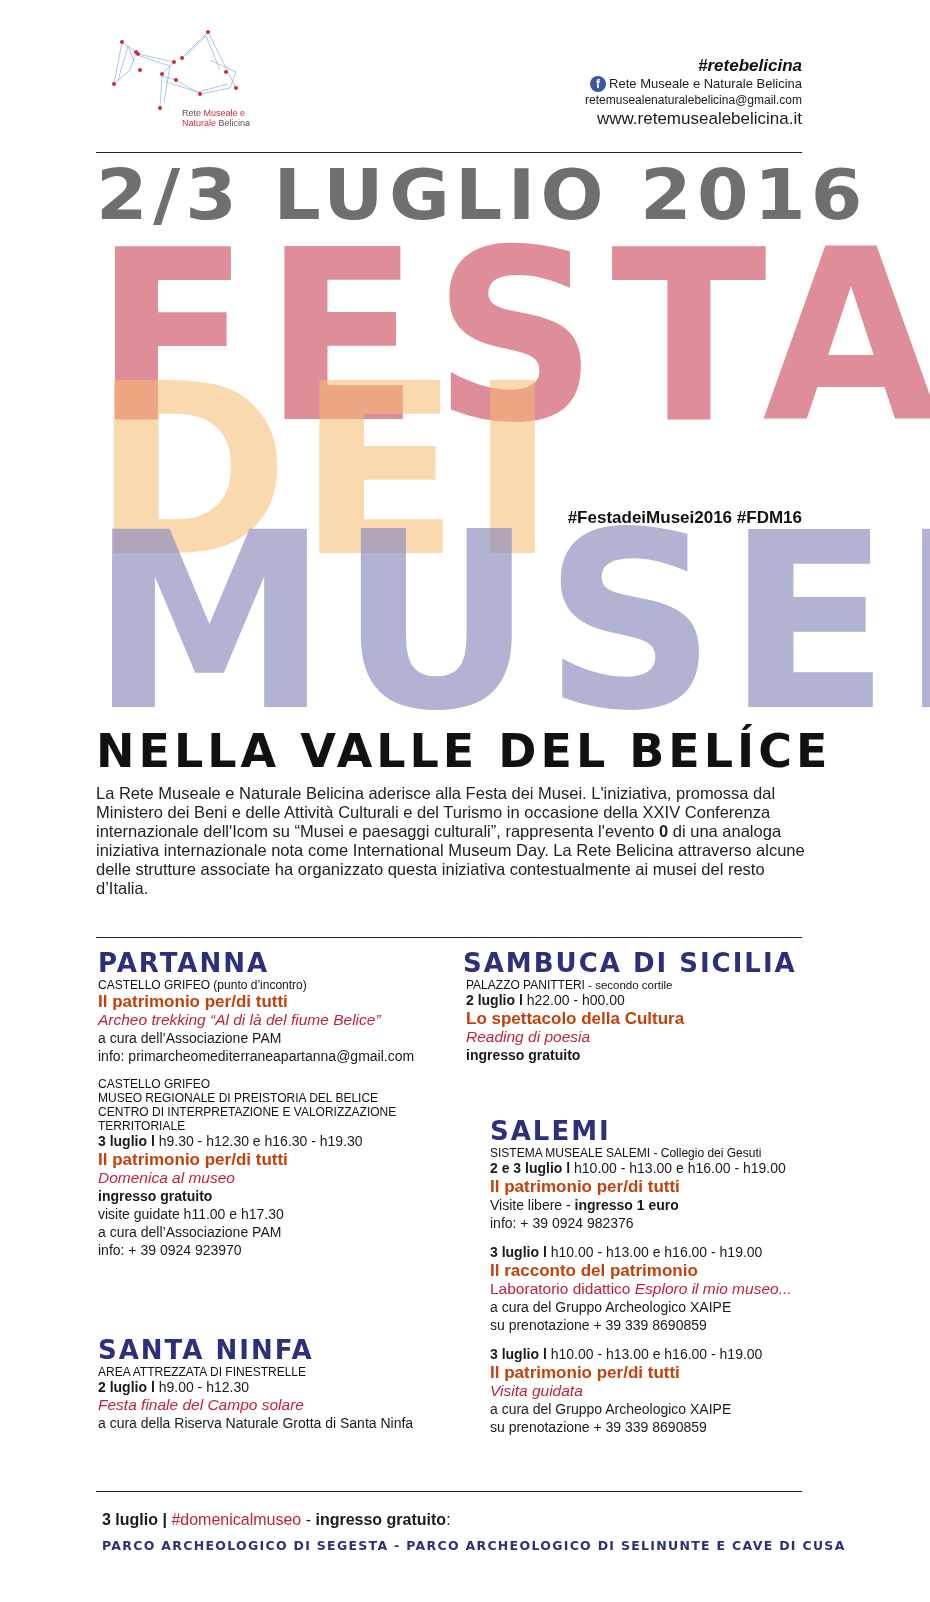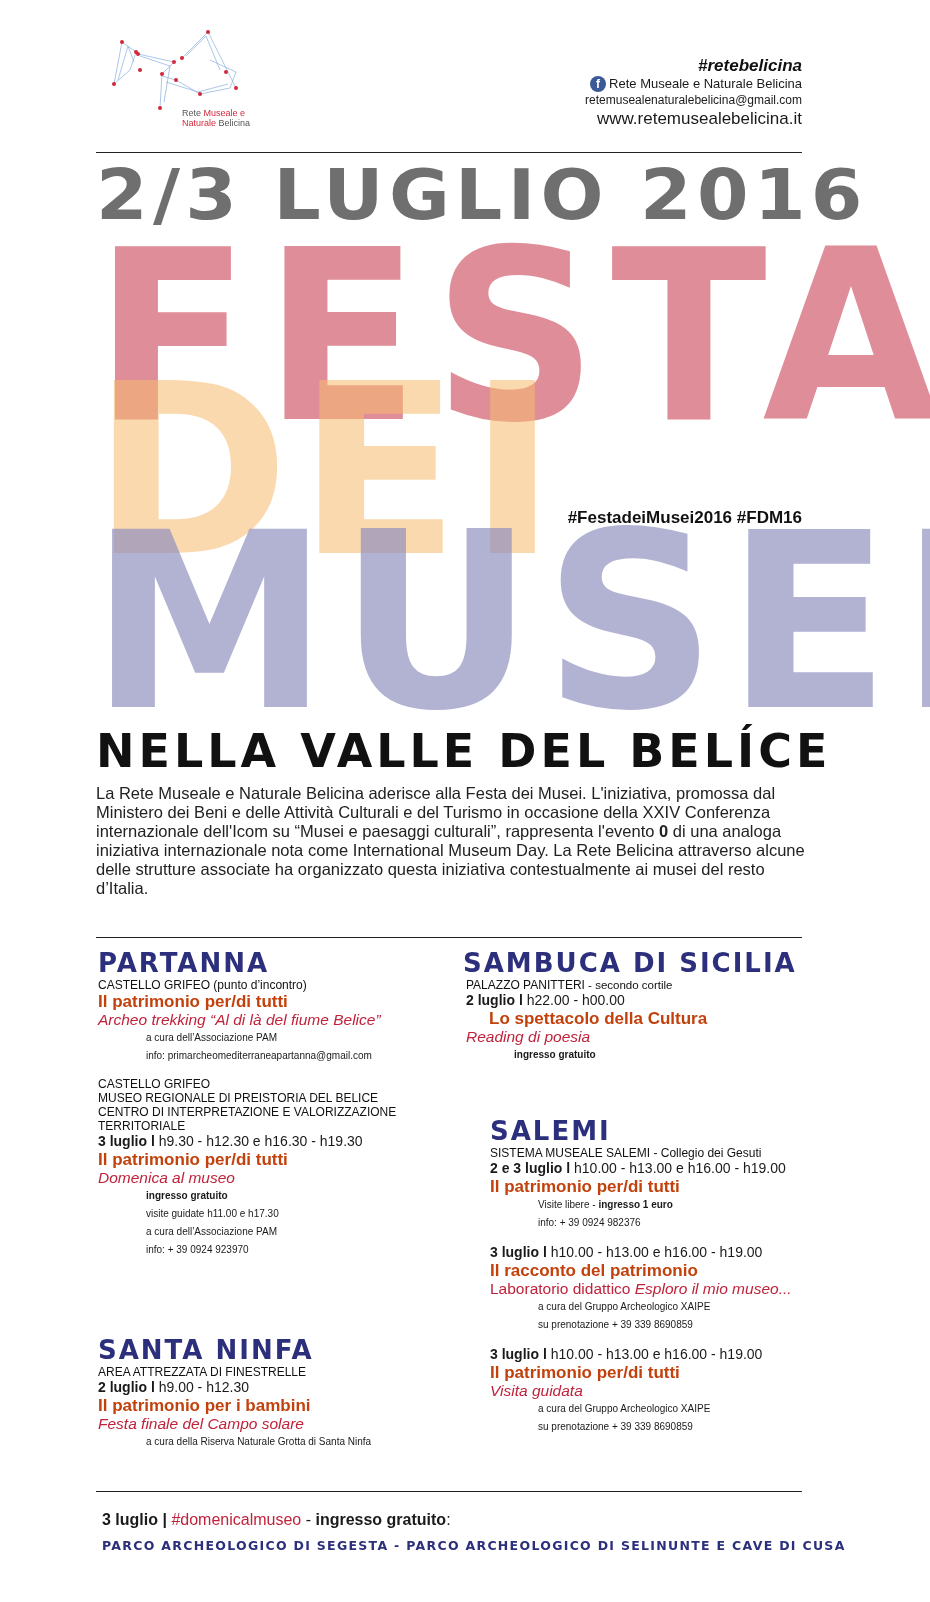--- a/index.html
+++ b/index.html
@@ -27,21 +27,21 @@
   .intro{left:96px;top:784px;width:720px;font-size:16.5px;line-height:19px;color:#222;}
   .intro b{font-weight:bold;}
   .col{width:360px;}
   .city{font-family:"DejaVu Sans",sans-serif;font-weight:bold;font-size:26px;letter-spacing:2px;color:#2b2f7c;line-height:30px;}
   .venue{font-size:12px;line-height:14px;color:#111;text-transform:none;}
   .when{font-size:14px;line-height:17px;}
   .when b{font-weight:bold;}
   .ev-title{color:#c2410c;font-weight:bold;font-size:17px;line-height:19px;}
   .ev-sub{color:#c0223b;font-style:italic;font-size:15.5px;line-height:18px;}
   .ev-sub .up{font-style:normal;}
-  .note{font-size:10px;line-height:18px;margin-left:48px;}
+  .note{font-size:14px;line-height:18px;}
   .note b{font-weight:bold;}
   .foot1{left:102px;top:1510px;font-size:16px;line-height:20px;}
   .foot1 .red{color:#c0223b;}
   .foot1 b{font-weight:bold;}
   .foot2{left:102px;top:1538px;font-family:"DejaVu Sans",sans-serif;font-weight:bold;font-size:12.5px;letter-spacing:1.3px;color:#2b2f7c;white-space:nowrap;}
   .gap{height:12px;}
 </style>
 </head>
 <body>
 
@@ -123,30 +123,29 @@
   <div class="note"><b>ingresso gratuito</b></div>
   <div class="note">visite guidate h11.00 e h17.30</div>
   <div class="note">a cura dell’Associazione PAM</div>
   <div class="note">info: + 39 0924 923970</div>
 </div>
 
 <div class="abs col" style="left:98px;top:1335px;">
   <div class="city">SANTA NINFA</div>
   <div class="venue">AREA ATTREZZATA DI FINESTRELLE</div>
   <div class="when"><b>2 luglio l</b><span>  h9.00 - h12.30</span></div>
-  <div class="ev-title">Il patrimonio per i bambini</div>
   <div class="ev-sub">Festa finale del Campo solare</div>
   <div class="note">a cura della Riserva Naturale Grotta di Santa Ninfa</div>
 </div>
 
 <div class="abs col" style="left:463px;top:948px;">
   <div class="city">SAMBUCA DI SICILIA</div>
   <div class="venue" style="padding-left:3px;"><span>PALAZZO PANITTERI</span><span style="font-size:11.5px;">  - secondo cortile</span></div>
   <div class="when" style="padding-left:3px;"><b>2 luglio l</b><span>  h22.00 - h00.00</span></div>
-  <div class="ev-title" style="padding-left:3px;margin-left:23px;">Lo spettacolo della Cultura</div>
+  <div class="ev-title" style="padding-left:3px;">Lo spettacolo della Cultura</div>
   <div class="ev-sub" style="padding-left:3px;">Reading di poesia</div>
   <div class="note" style="padding-left:3px;"><b>ingresso gratuito</b></div>
 </div>
 
 <div class="abs col" style="left:490px;top:1116px;width:380px;">
   <div class="city">SALEMI</div>
   <div class="venue"><span>SISTEMA MUSEALE SALEMI</span><span> - Collegio dei Gesuti</span></div>
   <div class="when"><b>2 e 3 luglio l</b><span> h10.00 - h13.00 e h16.00 - h19.00</span></div>
   <div class="ev-title">Il patrimonio per/di tutti</div>
   <div class="note"><span>Visite libere - </span><b>ingresso 1 euro</b></div>

